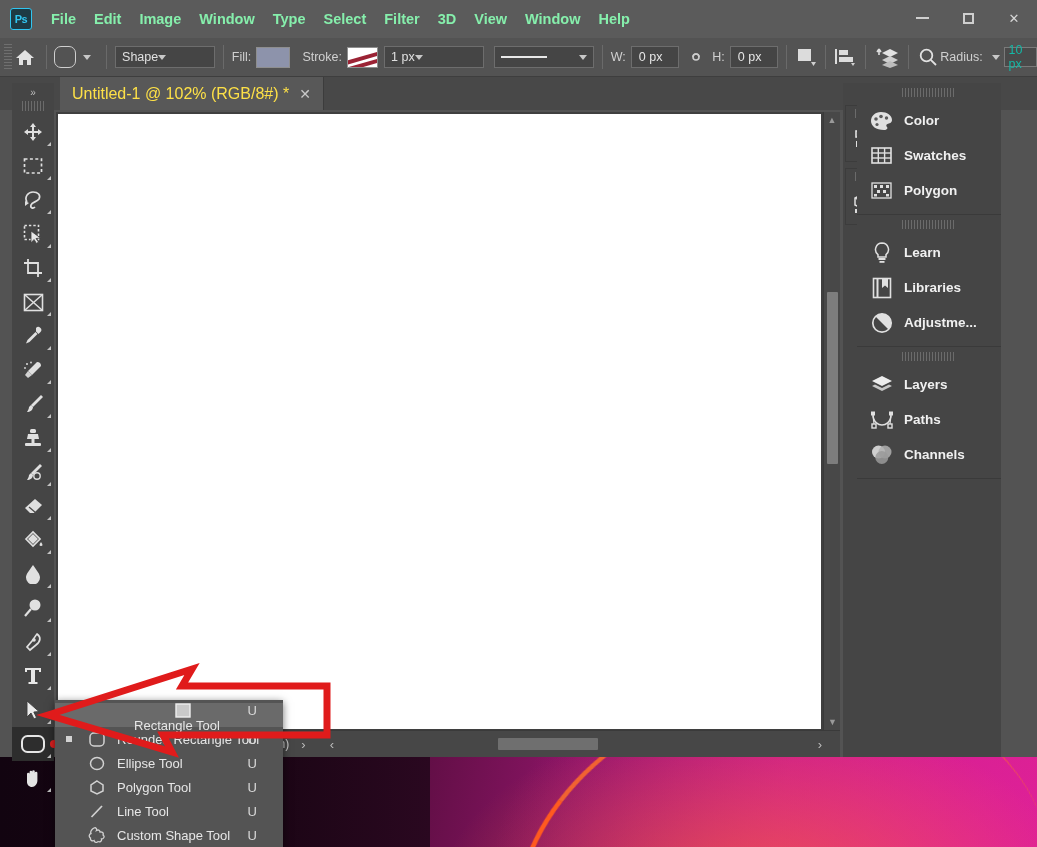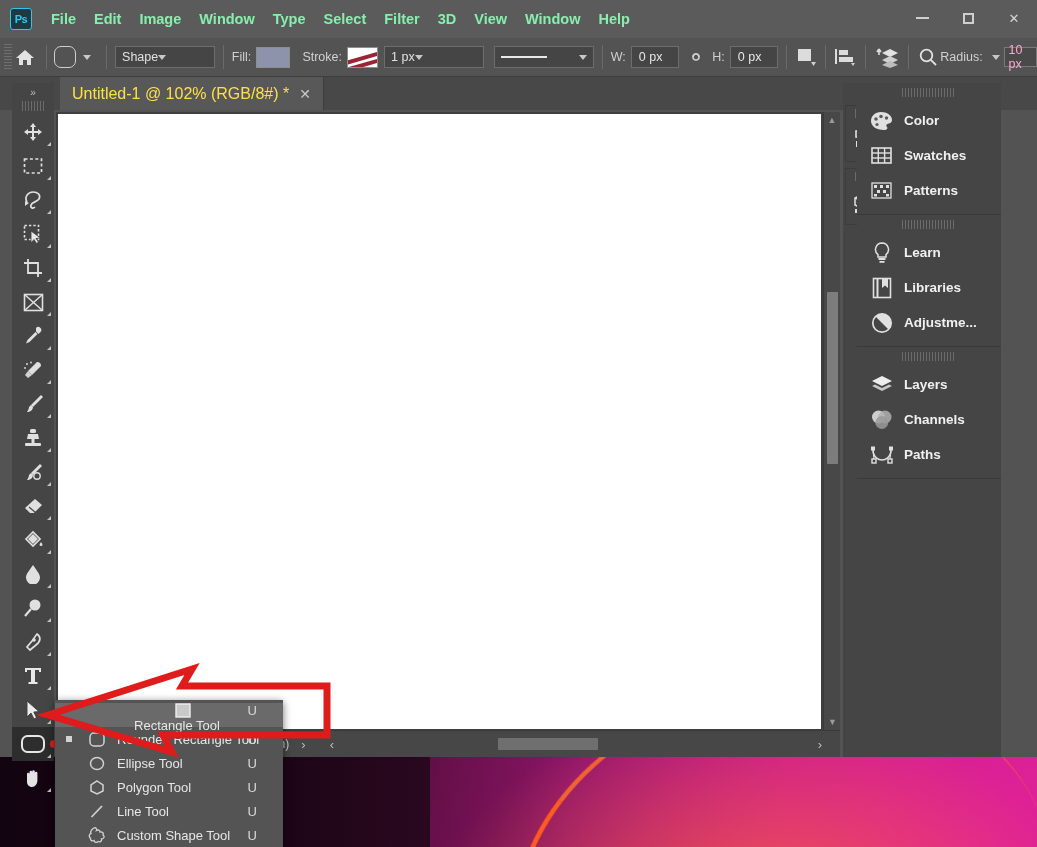--- a/index.html
+++ b/index.html
@@ -113,21 +113,21 @@
   .num-field {
     height: 22px; width: 60px; background: #454545; border: 1px solid #6d6d6d;
     color: #e6e6e6; font-size: 12.5px; display: flex; align-items: center; padding-left: 7px;
   }
   .linepreview {
     height: 22px; width: 52px; background: transparent; display: flex; align-items: center;
   }
   .linepreview i { display:block; width: 46px; height: 2px; background: #e8e8e8; }
   .icon-btn { width: 28px; height: 24px; display:flex; align-items:center; justify-content:center; }
   .radius-box {
-    height: 20px; background: #4a4a4a; border: 1px solid #7a7a7a; color: #f9a8d4;
+    height: 20px; background: #4a4a4a; border: 1px solid #7a7a7a; color: #14b8a6;
     font-size: 12.5px; padding: 0 4px; display: flex; align-items: center;
   }
 
   
   .tabbar {
     position: absolute; left: 0; top: 77px; width: 1037px; height: 33px;
     background: #484848;
   }
   .tab {
     position: absolute; left: 60px; top: 0; height: 33px;
@@ -596,21 +596,21 @@
                 <rect x="1" y="2" width="19" height="15" fill="none" stroke="#e0e0e0" stroke-width="1.3"></rect>
                 <rect x="3" y="4" width="3" height="3" fill="#e0e0e0"></rect>
                 <rect x="9" y="4" width="3" height="3" fill="#e0e0e0"></rect>
                 <rect x="15" y="4" width="3" height="3" fill="#e0e0e0"></rect>
                 <rect x="6" y="9" width="3" height="3" fill="#e0e0e0"></rect>
                 <rect x="12" y="9" width="3" height="3" fill="#e0e0e0"></rect>
                 <rect x="3" y="13" width="3" height="2.5" fill="#e0e0e0"></rect>
                 <rect x="15" y="13" width="3" height="2.5" fill="#e0e0e0"></rect>
               </svg>
           </span>
-          <span class="panel-lbl">Patterns</span>
+          <span class="panel-lbl">Polygon</span>
         </div>
       </div>
 
       <div class="panel-group">
         <div class="panel-grip"></div>
         <div class="panel-row">
           <span class="panel-ico">
             <svg width="20" height="22" viewBox="0 0 20 22">
                 <path d="M10 1 a6.5 6.5 0 0 1 4 11.6 L14 15 L6 15 L6 12.6 A6.5 6.5 0 0 1 10 1 Z" fill="none" stroke="#e0e0e0" stroke-width="1.5"></path>
                 <rect x="6.5" y="16" width="7" height="2" fill="#e0e0e0"></rect>
@@ -643,44 +643,44 @@
       <div class="panel-group">
         <div class="panel-grip"></div>
         <div class="panel-row">
           <span class="panel-ico">
             <svg width="24" height="20" viewBox="0 0 24 20">
                 <path d="M12 1 L22 6 L12 11 L2 6 Z" fill="#ededed"></path>
                 <path d="M2 11 L12 16 L22 11 L19 9.5 L12 13 L5 9.5 Z" fill="#c7c7c7"></path>
               </svg>
           </span>
           <span class="panel-lbl">Layers</span>
-        </div>
-        <div class="panel-row">
-          <span class="panel-ico">
-            <svg width="24" height="22" viewBox="0 0 24 22">
-                <circle cx="8.5" cy="8" r="6.5" fill="#d6d6d6" opacity="0.95"></circle>
-                <circle cx="15" cy="8" r="6.5" fill="#b0b0b0" opacity="0.85"></circle>
-                <circle cx="11.8" cy="13.5" r="6.5" fill="#9a9a9a" opacity="0.85"></circle>
-              </svg>
-          </span>
-          <span class="panel-lbl">Channels</span>
         </div>
         <div class="panel-row">
           <span class="panel-ico">
             <svg width="24" height="22" viewBox="0 0 24 22">
                 <path d="M3 5 C3 14 9 16 12 16 C15 16 21 14 21 5" fill="none" stroke="#e0e0e0" stroke-width="1.5"></path>
                 <rect x="1" y="2.5" width="4" height="4" fill="#e0e0e0"></rect>
                 <rect x="19" y="2.5" width="4" height="4" fill="#e0e0e0"></rect>
                 <rect x="2" y="15" width="4" height="4" fill="none" stroke="#e0e0e0" stroke-width="1.4"></rect>
                 <rect x="18" y="15" width="4" height="4" fill="none" stroke="#e0e0e0" stroke-width="1.4"></rect>
                 <line x1="3" y1="6.5" x2="4" y2="15" stroke="#e0e0e0" stroke-width="1.2"></line>
                 <line x1="21" y1="6.5" x2="20" y2="15" stroke="#e0e0e0" stroke-width="1.2"></line>
               </svg>
           </span>
           <span class="panel-lbl">Paths</span>
+        </div>
+        <div class="panel-row">
+          <span class="panel-ico">
+            <svg width="24" height="22" viewBox="0 0 24 22">
+                <circle cx="8.5" cy="8" r="6.5" fill="#d6d6d6" opacity="0.95"></circle>
+                <circle cx="15" cy="8" r="6.5" fill="#b0b0b0" opacity="0.85"></circle>
+                <circle cx="11.8" cy="13.5" r="6.5" fill="#9a9a9a" opacity="0.85"></circle>
+              </svg>
+          </span>
+          <span class="panel-lbl">Channels</span>
         </div>
       </div>
     </div>
 
     <div class="flyout">
       <div class="fly-item hl">
         <span class="fly-ico">
           <svg width="16" height="15" viewBox="0 0 16 15">
               <rect x="1" y="1" width="14" height="13" fill="#c9c9c9" stroke="#eee" stroke-width="1.4"></rect>
             </svg>

